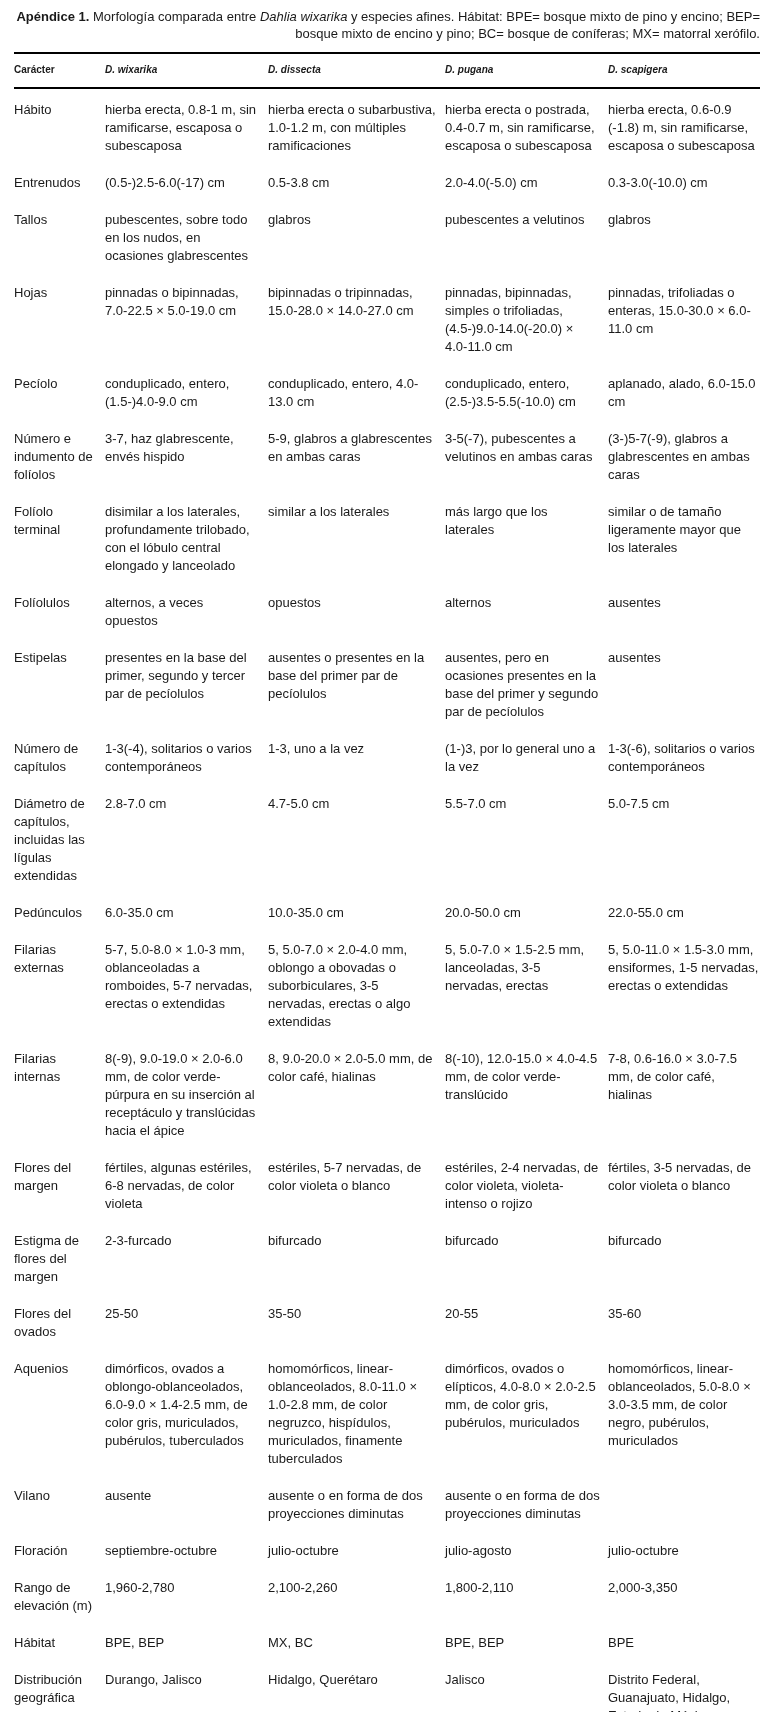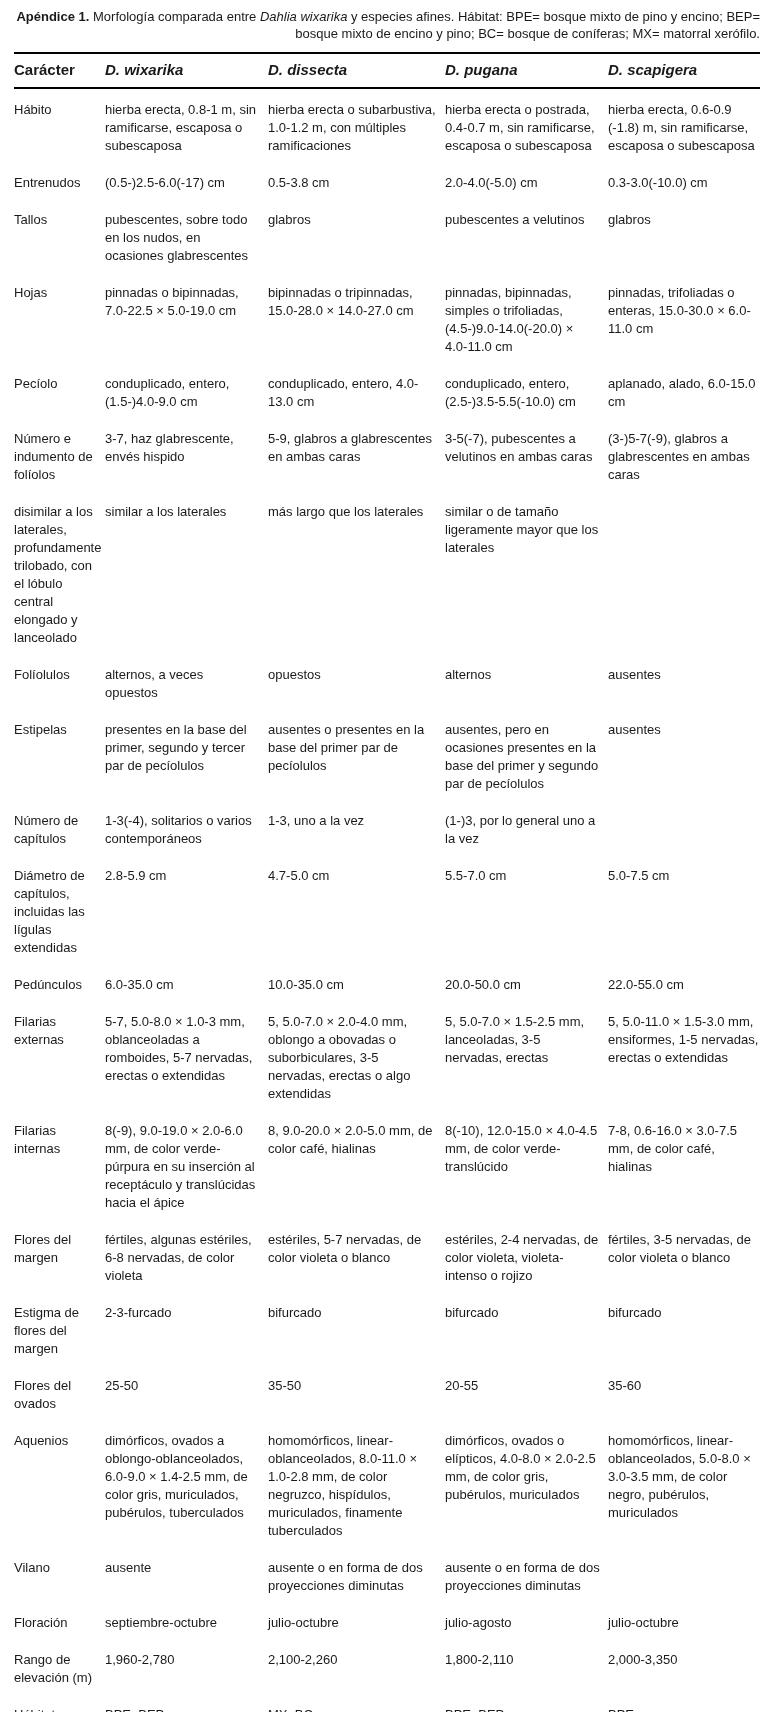--- a/index.html
+++ b/index.html
@@ -31,21 +31,21 @@
   }
   .grid-row {
     display: grid;
     grid-template-columns: 91px 163px 177px 163px 152px;
   }
   .thead {
     padding: 7px 0 8px 0;
   }
   .thead .cell {
     font-weight: bold;
-    font-size: 15px;
+    font-size: 10px;
     line-height: 18px;
   }
   .thead .cell.species { font-style: italic; }
   .tbody {
     padding-top: 12px;
     padding-bottom: 0;
   }
   .trow {
     margin-bottom: 19px;
   }
@@ -116,20 +116,21 @@
         <div class="cell">aplanado, alado, 6.0-15.0 cm</div>
       </div>
       <div class="trow grid-row">
         <div class="cell">Número e indumento de folíolos</div>
         <div class="cell">3-7, haz glabrescente, envés hispido</div>
         <div class="cell">5-9, glabros a glabrescentes en ambas caras</div>
         <div class="cell">3-5(-7), pubescentes a velutinos en ambas caras</div>
         <div class="cell">(3-)5-7(-9), glabros a glabrescentes en ambas caras</div>
       </div>
       <div class="trow grid-row">
+        <div class="cell">Folíolo terminal</div>
         <div class="cell">disimilar a los laterales, profundamente trilobado, con el lóbulo central elongado y lanceolado</div>
         <div class="cell">similar a los laterales</div>
         <div class="cell">más largo que los laterales</div>
         <div class="cell">similar o de tamaño ligeramente mayor que los laterales</div>
       </div>
       <div class="trow grid-row">
         <div class="cell">Folíolulos</div>
         <div class="cell">alternos, a veces opuestos</div>
         <div class="cell">opuestos</div>
         <div class="cell">alternos</div>
@@ -140,24 +141,25 @@
         <div class="cell">presentes en la base del primer, segundo y tercer par de pecíolulos</div>
         <div class="cell">ausentes o presentes en la base del primer par de pecíolulos</div>
         <div class="cell">ausentes, pero en ocasiones presentes en la base del primer y segundo par de pecíolulos</div>
         <div class="cell">ausentes</div>
       </div>
       <div class="trow grid-row">
         <div class="cell">Número de capítulos</div>
         <div class="cell">1-3(-4), solitarios o varios contemporáneos</div>
         <div class="cell">1-3, uno a la vez</div>
         <div class="cell">(1-)3, por lo general uno a la vez</div>
+        <div class="cell">1-3(-6), solitarios o varios contemporáneos</div>
       </div>
       <div class="trow grid-row">
         <div class="cell">Diámetro de capítulos, incluidas las lígulas extendidas</div>
-        <div class="cell">2.8-5.9 cm</div>
+        <div class="cell">2.8-7.0 cm</div>
         <div class="cell">4.7-5.0 cm</div>
         <div class="cell">5.5-7.0 cm</div>
         <div class="cell">5.0-7.5 cm</div>
       </div>
       <div class="trow grid-row">
         <div class="cell">Pedúnculos</div>
         <div class="cell">6.0-35.0 cm</div>
         <div class="cell">10.0-35.0 cm</div>
         <div class="cell">20.0-50.0 cm</div>
         <div class="cell">22.0-55.0 cm</div>

